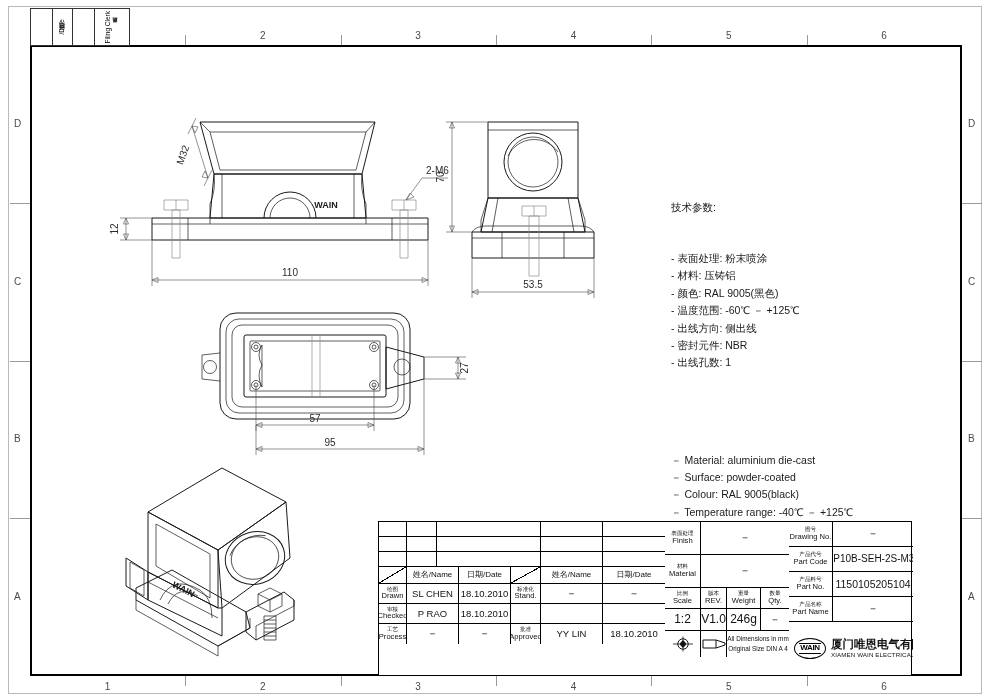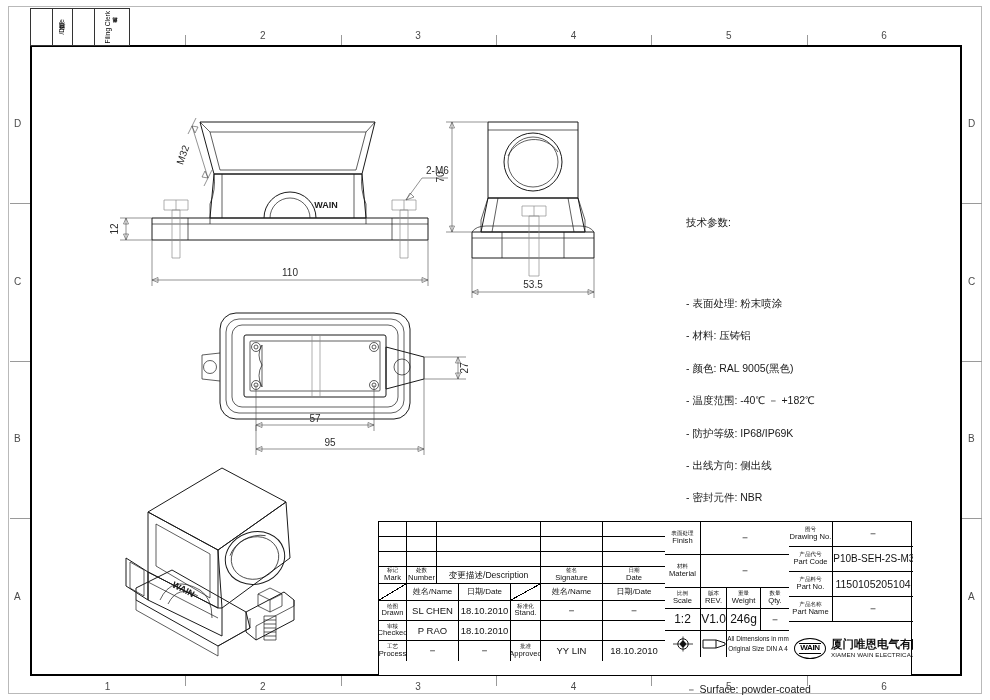--- a/index.html
+++ b/index.html
@@ -66,21 +66,21 @@
     font-size:9px; font-weight:bold; fill:#1a1a1a;
   }
 
   
   #specs{
     position:absolute; left:670px; top:165px; width:265px;
     font-size:10.5px; line-height:16.4px; color:#1a1a1a;
     font-family:"Liberation Sans", sans-serif;
     white-space:pre;
   }
-  #specs .grp{ margin:16px; padding:0; }
+  #specs .grp{ margin:1px; padding:0; }
   #specs .gap{ height:13px; }
 
   
   #title-block{
     position:absolute; left:378px; top:521px; width:534px; height:155px;
     border:1.4px solid #000; background:#fff;
     display:flex;
   }
   .tb-col{ display:flex; flex-direction:column; }
   .tb-cell{
@@ -355,21 +355,21 @@
       <path class="ln-thin" d="M208,144 L220,150 L232,144 M220,150 L220,162"></path>
 
       <path class="ln-thin" d="M214,166 L226,166 L226,190 L214,190 Z" fill="#e8e8e8"></path>
       <path class="ln-thin" d="M214,170 L226,170 M214,174 L226,174 M214,178 L226,178 M214,182 L226,182 M214,186 L226,186"></path>
 
       <text class="brandtxt" x="132" y="142" text-anchor="middle" transform="rotate(27 132 142)" font-size="8">WAIN</text>
     </svg>
 
     <div id="specs" style="left:640px; top:120px;">
       <div class="grp">技术参数:</div>
-      <div id="spec-cn-list"><div class="grp">- 表面处理: 粉末喷涂</div><div class="grp">- 材料: 压铸铝</div><div class="grp">- 颜色: RAL 9005(黑色)</div><div class="grp">- 温度范围: -40℃ － +182℃</div><div class="grp">- 防护等级: IP68/IP69K</div><div class="grp">- 出线方向: 侧出线</div><div class="grp">- 密封元件: NBR</div><div class="grp">- 出线孔数: 1</div></div>
+      <div id="spec-cn-list"><div class="grp">- 表面处理: 粉末喷涂</div><div class="grp">- 材料: 压铸铝</div><div class="grp">- 颜色: RAL 9005(黑色)</div><div class="grp">- 温度范围: -60℃ － +125℃</div><div class="grp">- 出线方向: 侧出线</div><div class="grp">- 密封元件: NBR</div><div class="grp">- 出线孔数: 1</div></div>
       <div class="gap"></div>
       <div id="spec-en-list"><div class="grp">－ Material: aluminium die-cast</div><div class="grp">－ Surface: powder-coated</div><div class="grp">－ Colour: RAL 9005(black)</div><div class="grp">－ Temperature range: -40℃ － +125℃</div><div class="grp">－ Degree of protection: IP68/IP69K</div><div class="grp">－ Hoods/Housings sealing: NBR</div><div class="grp">－ Cable entry: side entry</div><div class="grp">－ No. of cable entries: 1</div><div class="grp">－ Thread size: M32</div></div>
     </div>
 
   </div>
 
   <div id="title-block">
 
     <div class="tb-col" style="width:286px">
 
@@ -388,41 +388,20 @@
         <div class="tb-cell nr" style="width:62px"></div>
       </div>
       <div class="row" style="height:15px">
         <div class="tb-cell" style="width:28px"></div>
         <div class="tb-cell" style="width:30px"></div>
         <div class="tb-cell" style="width:104px"></div>
         <div class="tb-cell" style="width:62px"></div>
         <div class="tb-cell nr" style="width:62px"></div>
       </div>
 
-      <div class="row" style="height:17px">
-        <div class="tb-cell" style="width:28px">
-          <span class="cn">标记</span>
-          <span class="en">Mark</span>
-        </div>
-        <div class="tb-cell" style="width:30px">
-          <span class="cn">处数</span>
-          <span class="en">Number</span>
-        </div>
-        <div class="tb-cell" style="width:104px">
-          <span class="en" style="font-size:8.6px">变更描述/Description</span>
-        </div>
-        <div class="tb-cell" style="width:62px">
-          <span class="cn">签名</span>
-          <span class="en">Signature</span>
-        </div>
-        <div class="tb-cell nr" style="width:62px">
-          <span class="cn">日期</span>
-          <span class="en">Date</span>
-        </div>
-      </div>
 
       <div class="row" style="height:17px">
         <div class="tb-cell diag" style="width:28px"></div>
         <div class="tb-cell" style="width:52px">
           <span class="en" style="font-size:8px">姓名/Name</span>
         </div>
         <div class="tb-cell" style="width:52px">
           <span class="en" style="font-size:8px">日期/Date</span>
         </div>
         <div class="tb-cell diag" style="width:30px"></div>

